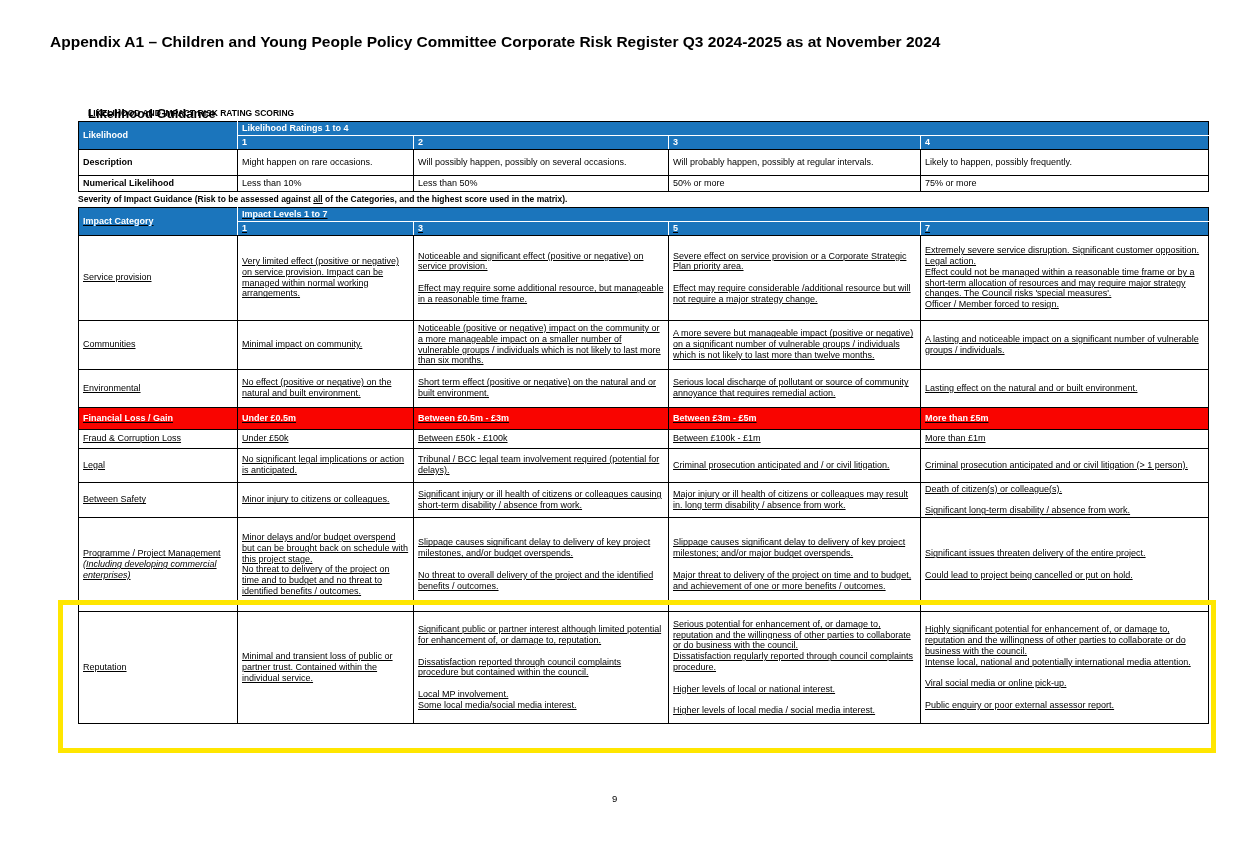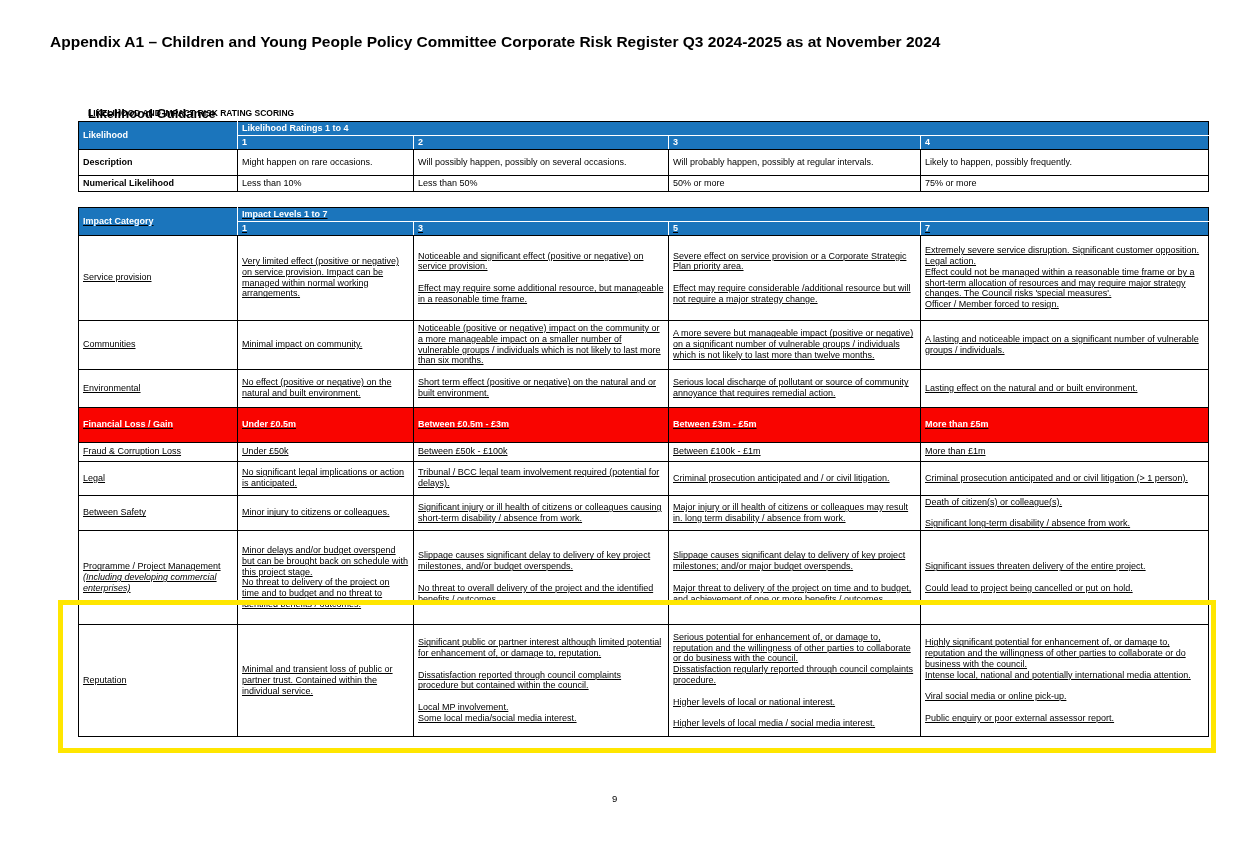--- a/index.html
+++ b/index.html
@@ -42,21 +42,21 @@
 
   
   #lik-table tr.hrow > * { height:13px; }
   #lik-table tr.r-desc > td { height:26px; }
   #lik-table tr.r-num  > td { height:16px; }
 
   #imp-table tr.hrow > * { height:13px; }
   #imp-table tr.r-service    > td { height:85px; }
   #imp-table tr.r-comm       > td { height:49px; }
   #imp-table tr.r-env        > td { height:38px; }
-  #imp-table tr.r-fin        > td { height:35px; }
+  #imp-table tr.r-fin        > td { height:22px; }
   #imp-table tr.r-fraud      > td { height:19px; }
   #imp-table tr.r-legal      > td { height:34px; }
   #imp-table tr.r-safety     > td { height:34px; }
   #imp-table tr.r-programme  > td { height:94px; }
   #imp-table tr.r-reputation > td { height:112px; }
 
   .highlight-box {
     position:absolute; left:58px; top:600px; width:1158px; height:153px;
     border:5px solid var(--yellow); pointer-events:none; z-index:5; background:transparent;
   }
@@ -101,20 +101,23 @@
     <tr class="r-num">
       <td class="lbl-bold">Numerical Likelihood</td>
       <td class="content">Less than 10%</td>
       <td class="content">Less than 50%</td>
       <td class="content">50% or more</td>
       <td class="content">75% or more</td>
     </tr>
   </tbody>
     </table>
 
+  <div class="severity-line">
+    <span>Severity of Impact Guidance (Risk to be assessed against </span><span class="u">all</span><span> of the Categories, and the highest score used in the matrix).</span>
+  </div>
 
   <table class="tbl" id="imp-table">
     <colgroup>
         <col style="width:159px">
         <col style="width:176px">
         <col style="width:255px">
         <col style="width:252px">
         <col style="width:288px">
       </colgroup>
     <tbody>

